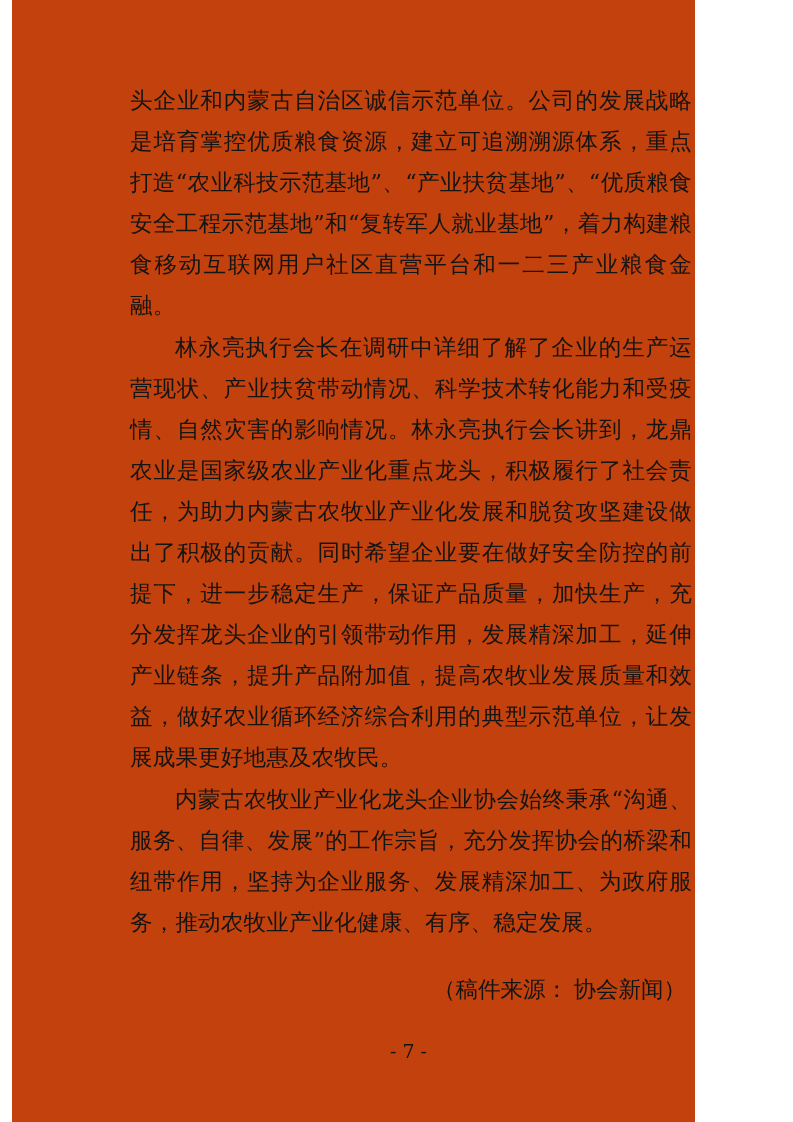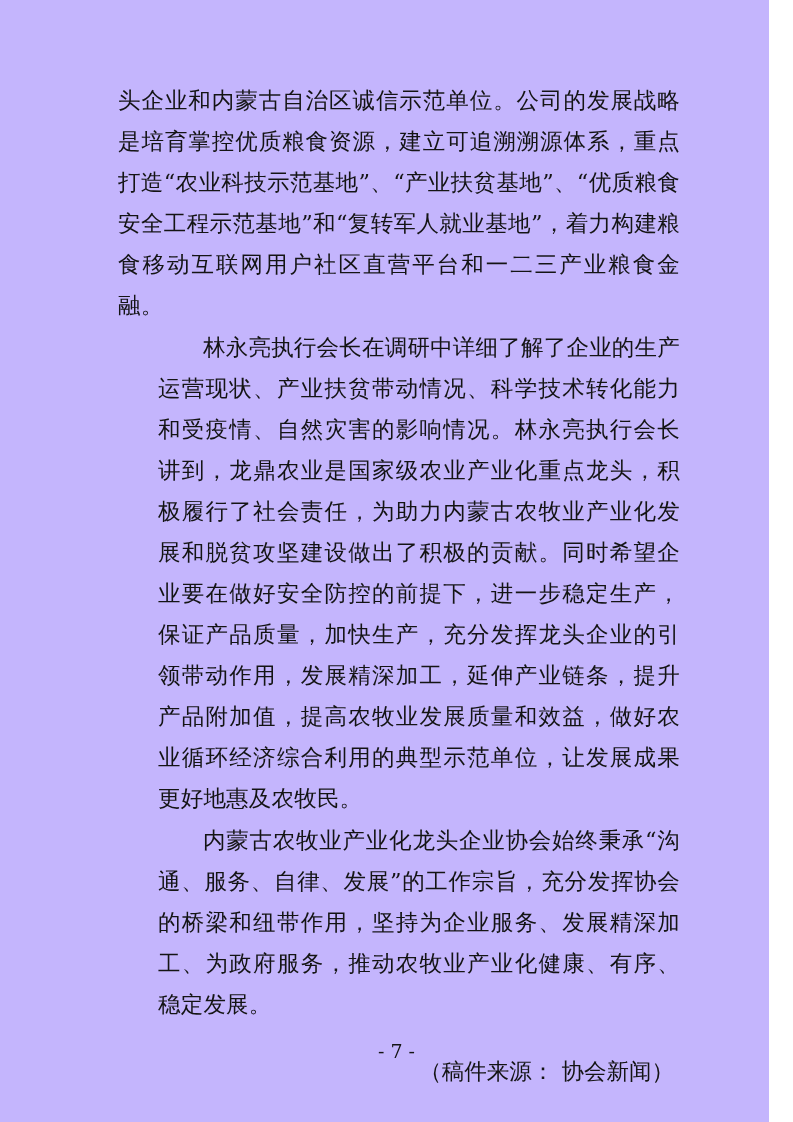--- a/index.html
+++ b/index.html
@@ -10,25 +10,25 @@
     width: 793px;
     height: 1122px;
     background: #ffffff;
     font-family: "DejaVu Serif", "Liberation Serif", serif;
     color: #1a1a1a;
     position: relative;
     overflow: hidden;
   }
   .page {
     position: absolute;
-    left: 0;
+    left: 12px;
     top: 0;
-    width: 769px;
+    width: 683px;
     height: 1122px;
-    background: #c4b5fd;
+    background: #c2410c;
   }
   .content {
     position: absolute;
     left: 118px;
     top: 80px;
     width: 562px;
   }
   .para {
     font-size: 22.5px;
     line-height: 41px;
@@ -36,29 +36,29 @@
     text-align: justify;
     text-justify: inter-ideograph;
     margin: 0 0 0 0;
     color: #141414;
   }
   .para.indent {
     text-indent: 45px;
   }
   .para + .para {
     margin-top: 1px;
-    margin-left: 40px;
   }
   .source-line {
     font-size: 22.5px;
     line-height: 41px;
     text-align: right;
     margin-top: 26px;
     padding-right: 6px;
     color: #141414;
+    font-family: Liberation Serif, serif;
   }
   .page-number {
     position: absolute;
     left: 0;
     top: 1040px;
     width: 793px;
     text-align: center;
     font-size: 19px;
     color: #141414;
     font-family: "DejaVu Serif", "Liberation Serif", serif;

